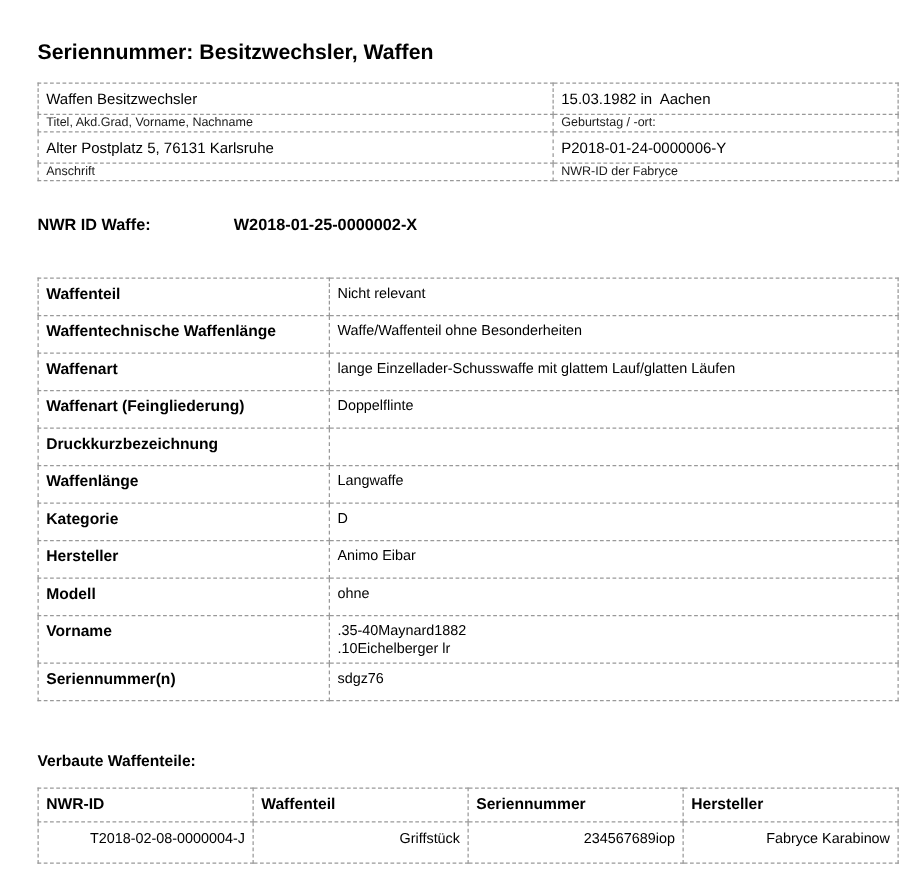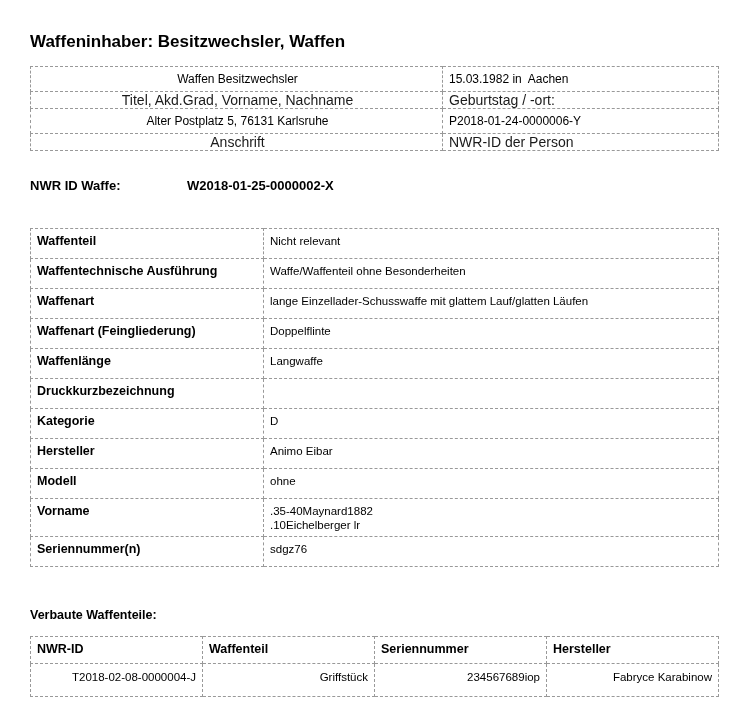--- a/index.html
+++ b/index.html
@@ -29,30 +29,30 @@
     table-layout: fixed;
     width: 688px;
   }
   td {
     border: 1px dashed #999999;
     box-sizing: border-box;
     overflow: hidden;
   }
   
   .person-table td { padding: 0 4px 0 6px; vertical-align: middle; }
-  .person-table .col-left  { width: 412px; text-align: center; }
+  .person-table .col-left  { width: 412px; }
   .person-table .col-right { width: 276px; }
   .person-table tr.val-row td {
     height: 25px;
     font-size: 12px;
     white-space: pre-wrap;
   }
   .person-table tr.lbl-row td {
     height: 14px;
-    font-size: 14px;
+    font-size: 10px;
     color: #1a1a1a;
   }
   
   .nwr-ids { margin: 27px 0 0 0; }
   .nwr-line { margin: 0 0 12px 0; font-size: 13px; font-weight: bold; line-height: 15px; }
   .nwr-line .nwr-label { display: inline-block; width: 157px; }
   
   .weapon-table { margin-top: 35px; }
   .weapon-table .col-left  { width: 233px; }
   .weapon-table .col-right { width: 455px; }
@@ -73,74 +73,74 @@
   }
   .parts-table td { width: 172px; vertical-align: top; padding: 5px 6px 4px 6px; }
   .parts-table tr.head-row td { height: 27px; font-size: 12.5px; font-weight: bold; }
   .parts-table tr.data-row td { height: 33px; font-size: 11.5px; padding-top: 7px; text-align: right; }
 </style>
 </head>
 <body>
 
 <div class="page">
 
-  <h1 class="page-title">Waffeninhaber: Besitzwechsler, Waffen</h1>
+  <h1 class="page-title">Seriennummer: Besitzwechsler, Waffen</h1>
 
   <table class="person-table">
     <tbody>
         <tr class="val-row">
       <td class="col-left">Waffen Besitzwechsler</td>
       <td class="col-right">15.03.1982 in  Aachen</td>
     </tr>
     <tr class="lbl-row">
       <td class="col-left">Titel, Akd.Grad, Vorname, Nachname</td>
       <td class="col-right">Geburtstag / -ort:</td>
     </tr>
     <tr class="val-row">
       <td class="col-left">Alter Postplatz 5, 76131 Karlsruhe</td>
       <td class="col-right">P2018-01-24-0000006-Y</td>
     </tr>
     <tr class="lbl-row">
       <td class="col-left">Anschrift</td>
-      <td class="col-right">NWR-ID der Person</td>
+      <td class="col-right">NWR-ID der Fabryce</td>
     </tr>
   </tbody>
     </table>
 
   <div class="nwr-ids">
     <div class="nwr-line">
       <span class="nwr-label">NWR ID Waffe:</span><span class="nwr-value">W2018-01-25-0000002-X</span>
     </div>
   </div>
 
   <table class="weapon-table">
     <tbody>
         <tr>
       <td class="col-left w-label">Waffenteil</td>
       <td class="col-right w-value">Nicht relevant</td>
     </tr>
     <tr>
-      <td class="col-left w-label">Waffentechnische Ausführung</td>
+      <td class="col-left w-label">Waffentechnische Waffenlänge</td>
       <td class="col-right w-value">Waffe/Waffenteil ohne Besonderheiten</td>
     </tr>
     <tr>
       <td class="col-left w-label">Waffenart</td>
       <td class="col-right w-value">lange Einzellader-Schusswaffe mit glattem Lauf/glatten Läufen</td>
     </tr>
     <tr>
       <td class="col-left w-label">Waffenart (Feingliederung)</td>
       <td class="col-right w-value">Doppelflinte</td>
     </tr>
     <tr>
+      <td class="col-left w-label">Druckkurzbezeichnung</td>
+      <td class="col-right w-value"></td>
+    </tr>
+    <tr>
       <td class="col-left w-label">Waffenlänge</td>
       <td class="col-right w-value">Langwaffe</td>
-    </tr>
-    <tr>
-      <td class="col-left w-label">Druckkurzbezeichnung</td>
-      <td class="col-right w-value"></td>
     </tr>
     <tr>
       <td class="col-left w-label">Kategorie</td>
       <td class="col-right w-value">D</td>
     </tr>
     <tr>
       <td class="col-left w-label">Hersteller</td>
       <td class="col-right w-value">Animo Eibar</td>
     </tr>
     <tr>

